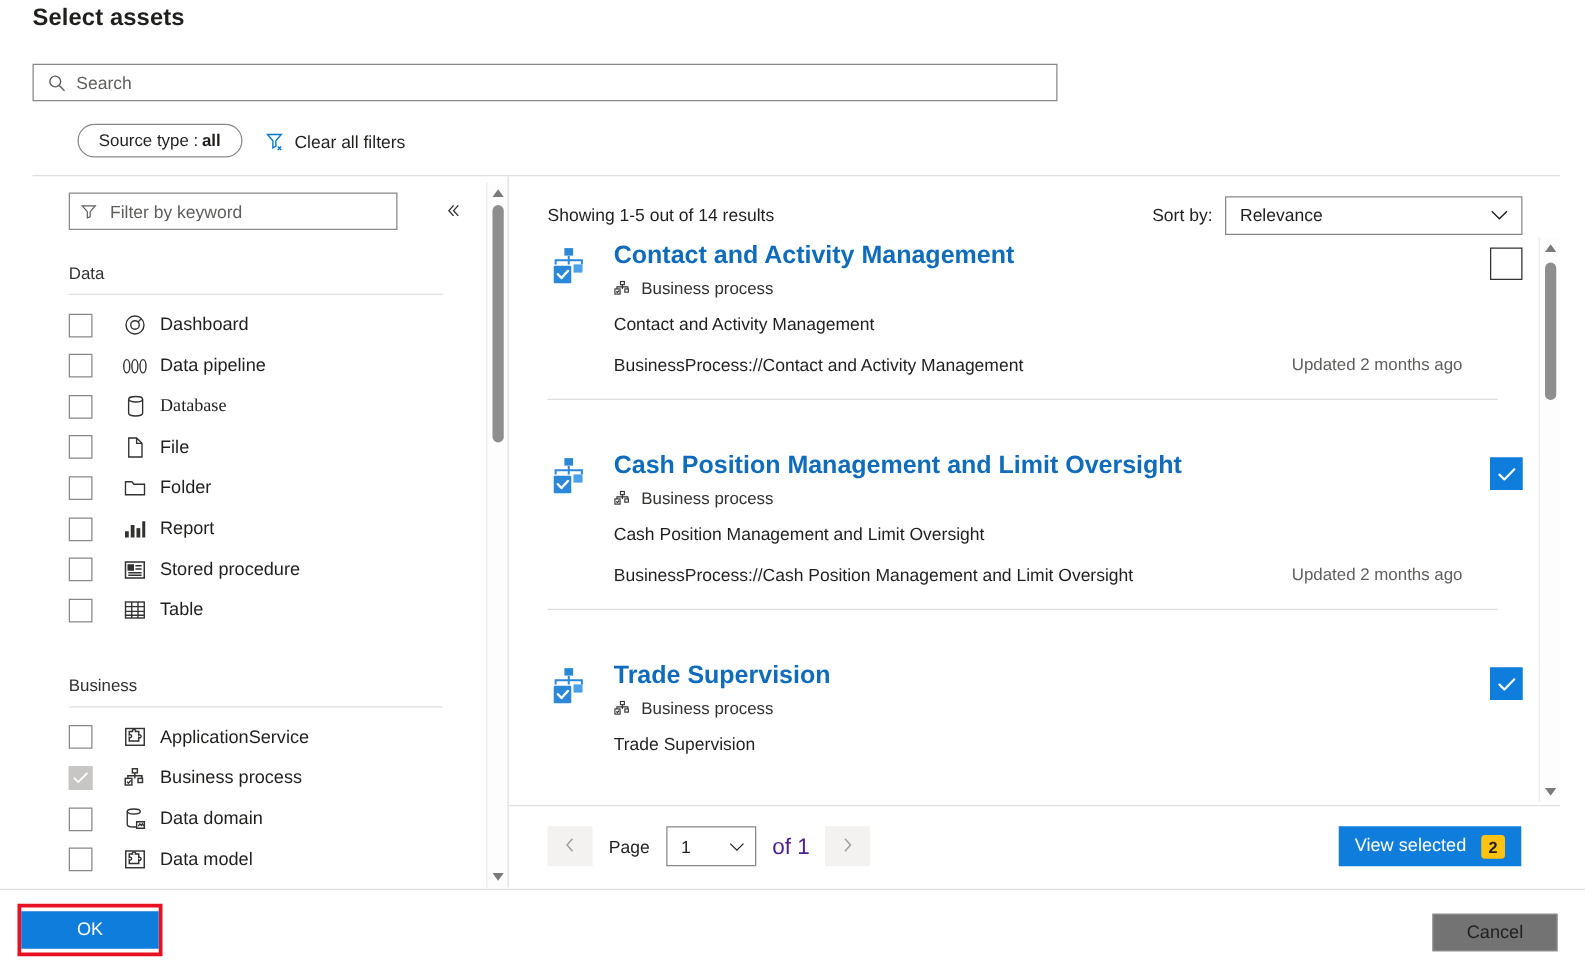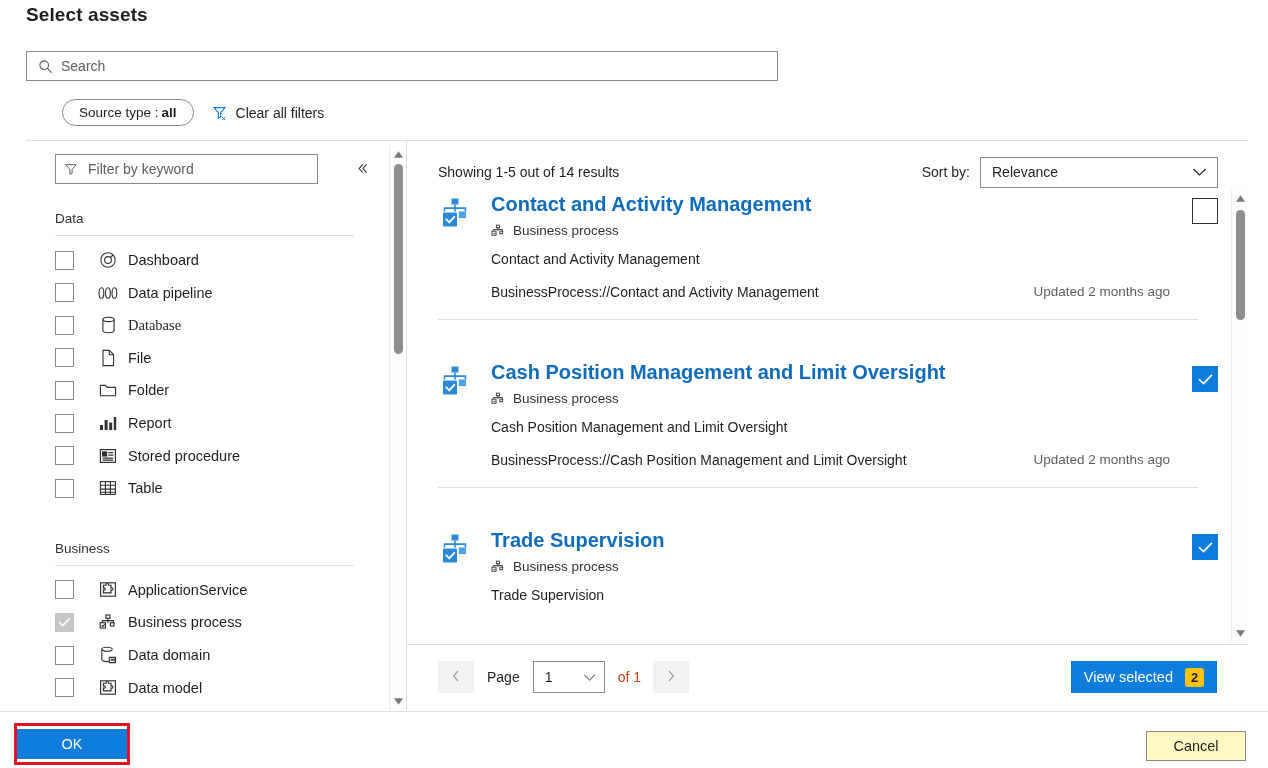--- a/index.html
+++ b/index.html
@@ -19,21 +19,21 @@
     font-size: 19px;
     font-weight: 600;
     color: #201f1e;
     letter-spacing: .1px;
   }
 
   
   .search-box {
     position: absolute;
     left: 26px; top: 51px;
-    width: 752px; height: 30px;
+    width: 820px; height: 30px;
     border: 1px solid #8a8886;
     background: #fff;
     display: flex;
     align-items: center;
     padding: 0 9px;
     justify-content: flex-end;
   }
   .search-box .s-icon { width: 18px; height: 16px; display:flex; align-items:center; justify-content:center; color:#605e5c; flex: none; }
   .search-input {
     border: none; outline: none; background: transparent;
@@ -228,21 +228,21 @@
     width:36px; height:32px; background:#f3f2f1; border:none;
     display:flex; align-items:center; justify-content:center;
     color:#a19f9d; font-size:14px; cursor:pointer;
   }
   .pg-text { font-size:14px; color:#201f1e; margin:0 13px; }
   .pg-select {
     width:72px; height:32px; border:1px solid #8a8886; background:#fff;
     display:flex; align-items:center; justify-content:space-between;
     padding:0 8px 0 11px; font-size:14px; color:#201f1e; cursor:pointer;
   }
-  .pg-of { font-size:14px; color:#c2410c; margin:0 12px 0 13px; }
+  .pg-of { font-size:18px; color:#4c1d95; margin:0 12px 0 13px; }
   .view-selected {
     position:absolute; right:31px;
     height:32px; background:#0f7ddb; border:none;
     display:flex; align-items:center; gap:12px;
     padding:0 13px; cursor:pointer;
   }
   .view-selected .vs-label { color:#fff; font-size:14.5px; }
   .view-selected .vs-badge {
     background:#ffc20e; color:#201f1e; font-size:13px; font-weight:700;
     min-width:19px; height:19px; border-radius:3px;
@@ -261,21 +261,21 @@
   .ok-btn {
     width:114px; height:30px; background:#0f7ddb; border:none;
     color:#fff; font-size:14.5px;
     font-family:"Liberation Sans", sans-serif;
     display:flex; align-items:center; justify-content:center;
     cursor:pointer;
   }
   .cancel-btn {
     position:absolute; right:22px; top:731px;
     width:100px; height:30px;
-    background:#fef9c3; border:1px solid #8a8886;
+    background:#737373; border:1px solid #8a8886;
     color:#201f1e; font-size:14.5px;
     font-family:"Liberation Sans", sans-serif;
     display:flex; align-items:center; justify-content:center;
     cursor:pointer;
   }
 </style>
 </head>
 <body>
 
 <div class="dialog-title">Select assets</div>

